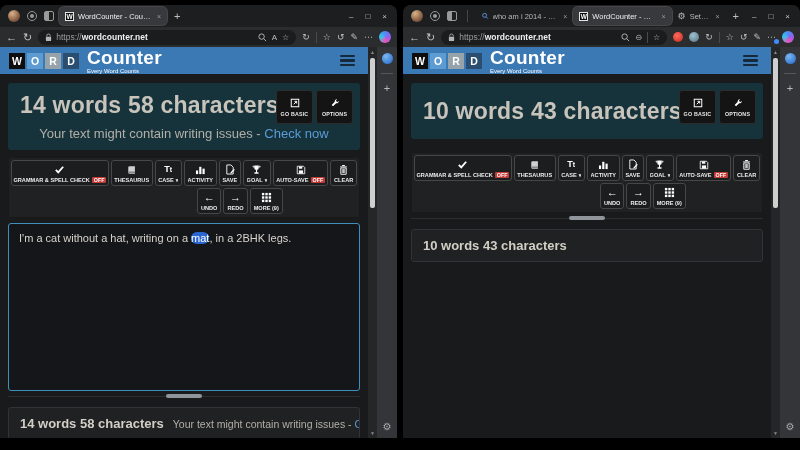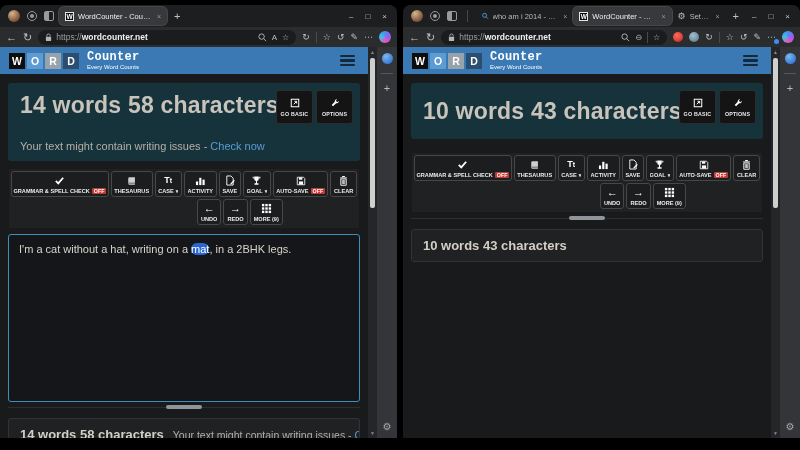--- a/index.html
+++ b/index.html
@@ -53,31 +53,31 @@
   .railgear{margin-top:auto;font-size:10px;line-height:1;color:#aaa;}
 
   
   .banner{height:27px;background:#3b79b4;display:flex;align-items:center;padding:0 9px;}
   .lbox{width:16px;height:16px;margin-right:2px;display:flex;align-items:center;justify-content:center;color:#fff;font-weight:bold;font-size:10.5px;flex:0 0 auto;}
   .lbox.l0{background:#0d0d0d;}
   .lbox.l1{background:#5d9bd3;}
   .lbox.l2{background:#97a3ab;}
   .lbox.l3{background:#2b4d6f;}
   .logotxt{margin-left:6px;color:#fff;line-height:1;}
-  .logotxt .t{font-size:12px;font-weight:bold;letter-spacing:0.3px;font-family:Liberation Mono, monospace;}
+  .logotxt .t{font-size:19px;font-weight:bold;letter-spacing:0.3px;}
   .logotxt .s{font-size:6px;margin-top:1px;}
   .hamburger{margin-left:auto;margin-right:4px;display:flex;flex-direction:column;gap:2.5px;}
   .hamburger i{display:block;width:15px;height:2.2px;background:#16293a;border-radius:1px;}
 
   .count-panel{margin:9px 8px 0;background:#16333b;border-radius:3px;padding:9px 12px;position:relative;}
   .count-panel.tall{padding:15px 12px;}
   .bigcount{font-size:23px;font-weight:bold;color:#c8c4bb;letter-spacing:0.2px;line-height:1.15;}
   .panel-btns{position:absolute;top:7px;right:7px;display:flex;gap:3px;}
   .mini-btn{width:37px;height:34px;background:#141414;border:1px solid #2c2c2c;border-radius:3px;color:#e9e9e9;display:flex;flex-direction:column;align-items:center;justify-content:center;gap:3px;font-size:5.3px;font-weight:bold;letter-spacing:0.2px;}
-  .issues{margin-top:22px;font-size:11px;color:#b3afa8;}
+  .issues{margin-top:8px;font-size:13px;color:#b3afa8;text-align:center;}
   .alink{color:#5a9bd8;}
 
   .wc-toolbar{margin:7px 8px 0;background:#202122;border:1px solid #191919;padding:2px;}
   .wc-toolbar.pushed{margin-top:13px;}
   .tb-row1{display:flex;gap:2px;}
   .tb-row2{display:flex;gap:2px;margin:2px 0 1px 186px;}
   .tb-btn{background:#1c1d1f;border:1px solid #474747;border-radius:3px;color:#ececec;display:flex;flex-direction:column;align-items:center;justify-content:center;gap:2px;padding:3px 3px 2px;font-size:5.6px;font-weight:bold;white-space:nowrap;flex:0 1 auto;min-width:0;}
   .tb-btn .lab{display:flex;align-items:center;gap:2px;overflow:hidden;}
   .tb-ic{height:11px;display:flex;align-items:center;justify-content:center;color:#fff;}
   .badge-off{background:#c03a36;color:#fff;border-radius:1px;padding:0 2px;font-size:5.3px;}

